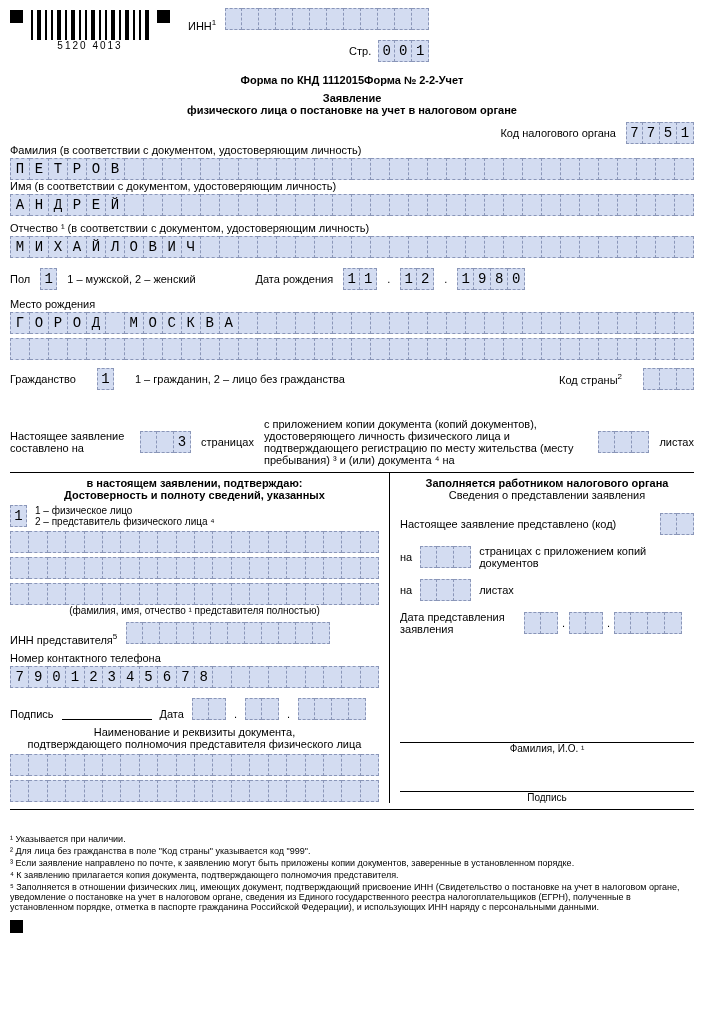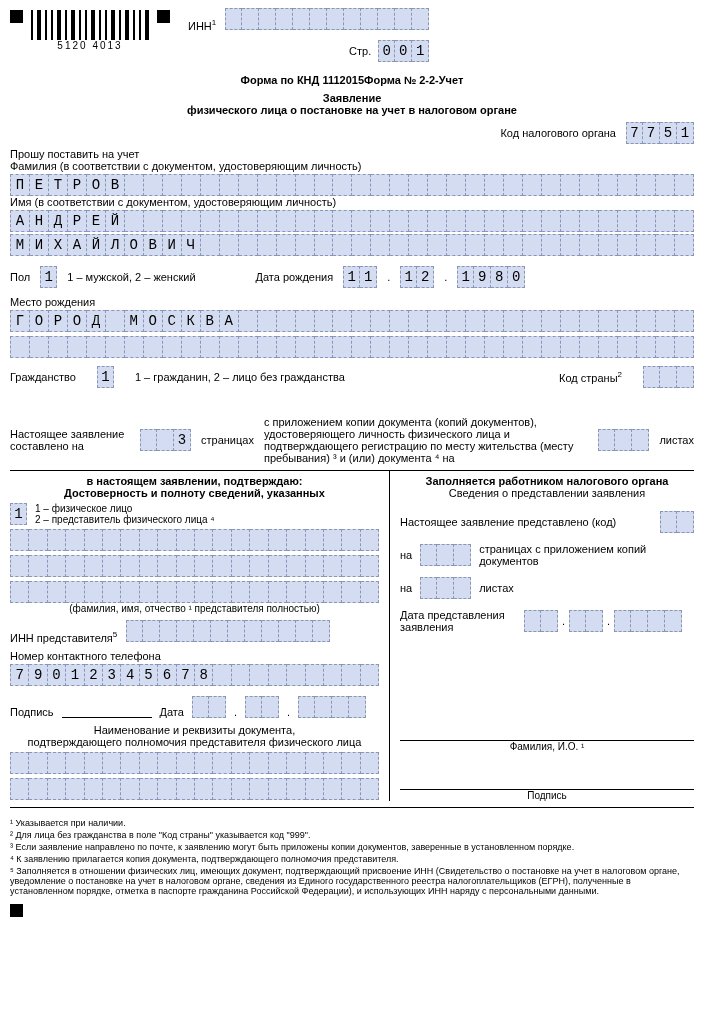--- a/index.html
+++ b/index.html
@@ -33,21 +33,21 @@
   .label { font-size:11px; }
   .small { font-size:10px; }
   .center { text-align:center; }
   .bold { font-weight:bold; }
   .sup { font-size:8px; vertical-align:super; }
   .section-sep { border-top:1px solid #000; margin-top:6px; }
   .cols { display:flex; }
   .col-left { width:380px; border-right:1px solid #000; padding-right:10px; padding-top:4px;}
   .col-right { flex:1; padding-left:10px; padding-top:4px;}
   .sig-line { height:18px; border-bottom:1px solid #000; }
-  .footnotes { font-size:9px; margin-top:10px; }
+  .footnotes { font-size:9px; margin-top:24px; }
   .footnotes div { margin-bottom:2px; }
 </style>
 </head>
 <body>
 
 <div class="page">
 
 <div style="display:flex; align-items:flex-start; gap:8px;">
   <span class="black-square"></span>
   <div class="barcode">
@@ -131,21 +131,20 @@
 <div style="display:flex; justify-content:flex-end; align-items:center; margin-top:6px; gap:10px;">
   <span class="label">Код налогового органа</span>
   <div class="cells">
     <div class="cell">7</div>
         <div class="cell">7</div>
         <div class="cell">5</div>
         <div class="cell">1</div>
   </div>
 </div>
 
-<div class="label" style="margin-top:4px;">Прошу поставить на учет</div>
 <div class="label">Фамилия (в соответствии с документом, удостоверяющим личность)</div>
 <div class="cells full row-line">
       <div class="cell">П</div>
       <div class="cell">Е</div>
       <div class="cell">Т</div>
       <div class="cell">Р</div>
       <div class="cell">О</div>
       <div class="cell">В</div>
       <div class="cell"></div>
       <div class="cell"></div>
@@ -212,20 +211,21 @@
       <div class="cell"></div>
       <div class="cell"></div>
       <div class="cell"></div>
       <div class="cell"></div>
       <div class="cell"></div>
       <div class="cell"></div>
       <div class="cell"></div>
       <div class="cell"></div>
     </div>
 
+<div class="label" style="margin-top:6px;">Отчество ¹ (в соответствии с документом, удостоверяющим личность)</div>
 <div class="cells full row-line">
       <div class="cell">М</div>
       <div class="cell">И</div>
       <div class="cell">Х</div>
       <div class="cell">А</div>
       <div class="cell">Й</div>
       <div class="cell">Л</div>
       <div class="cell">О</div>
       <div class="cell">В</div>
       <div class="cell">И</div>

